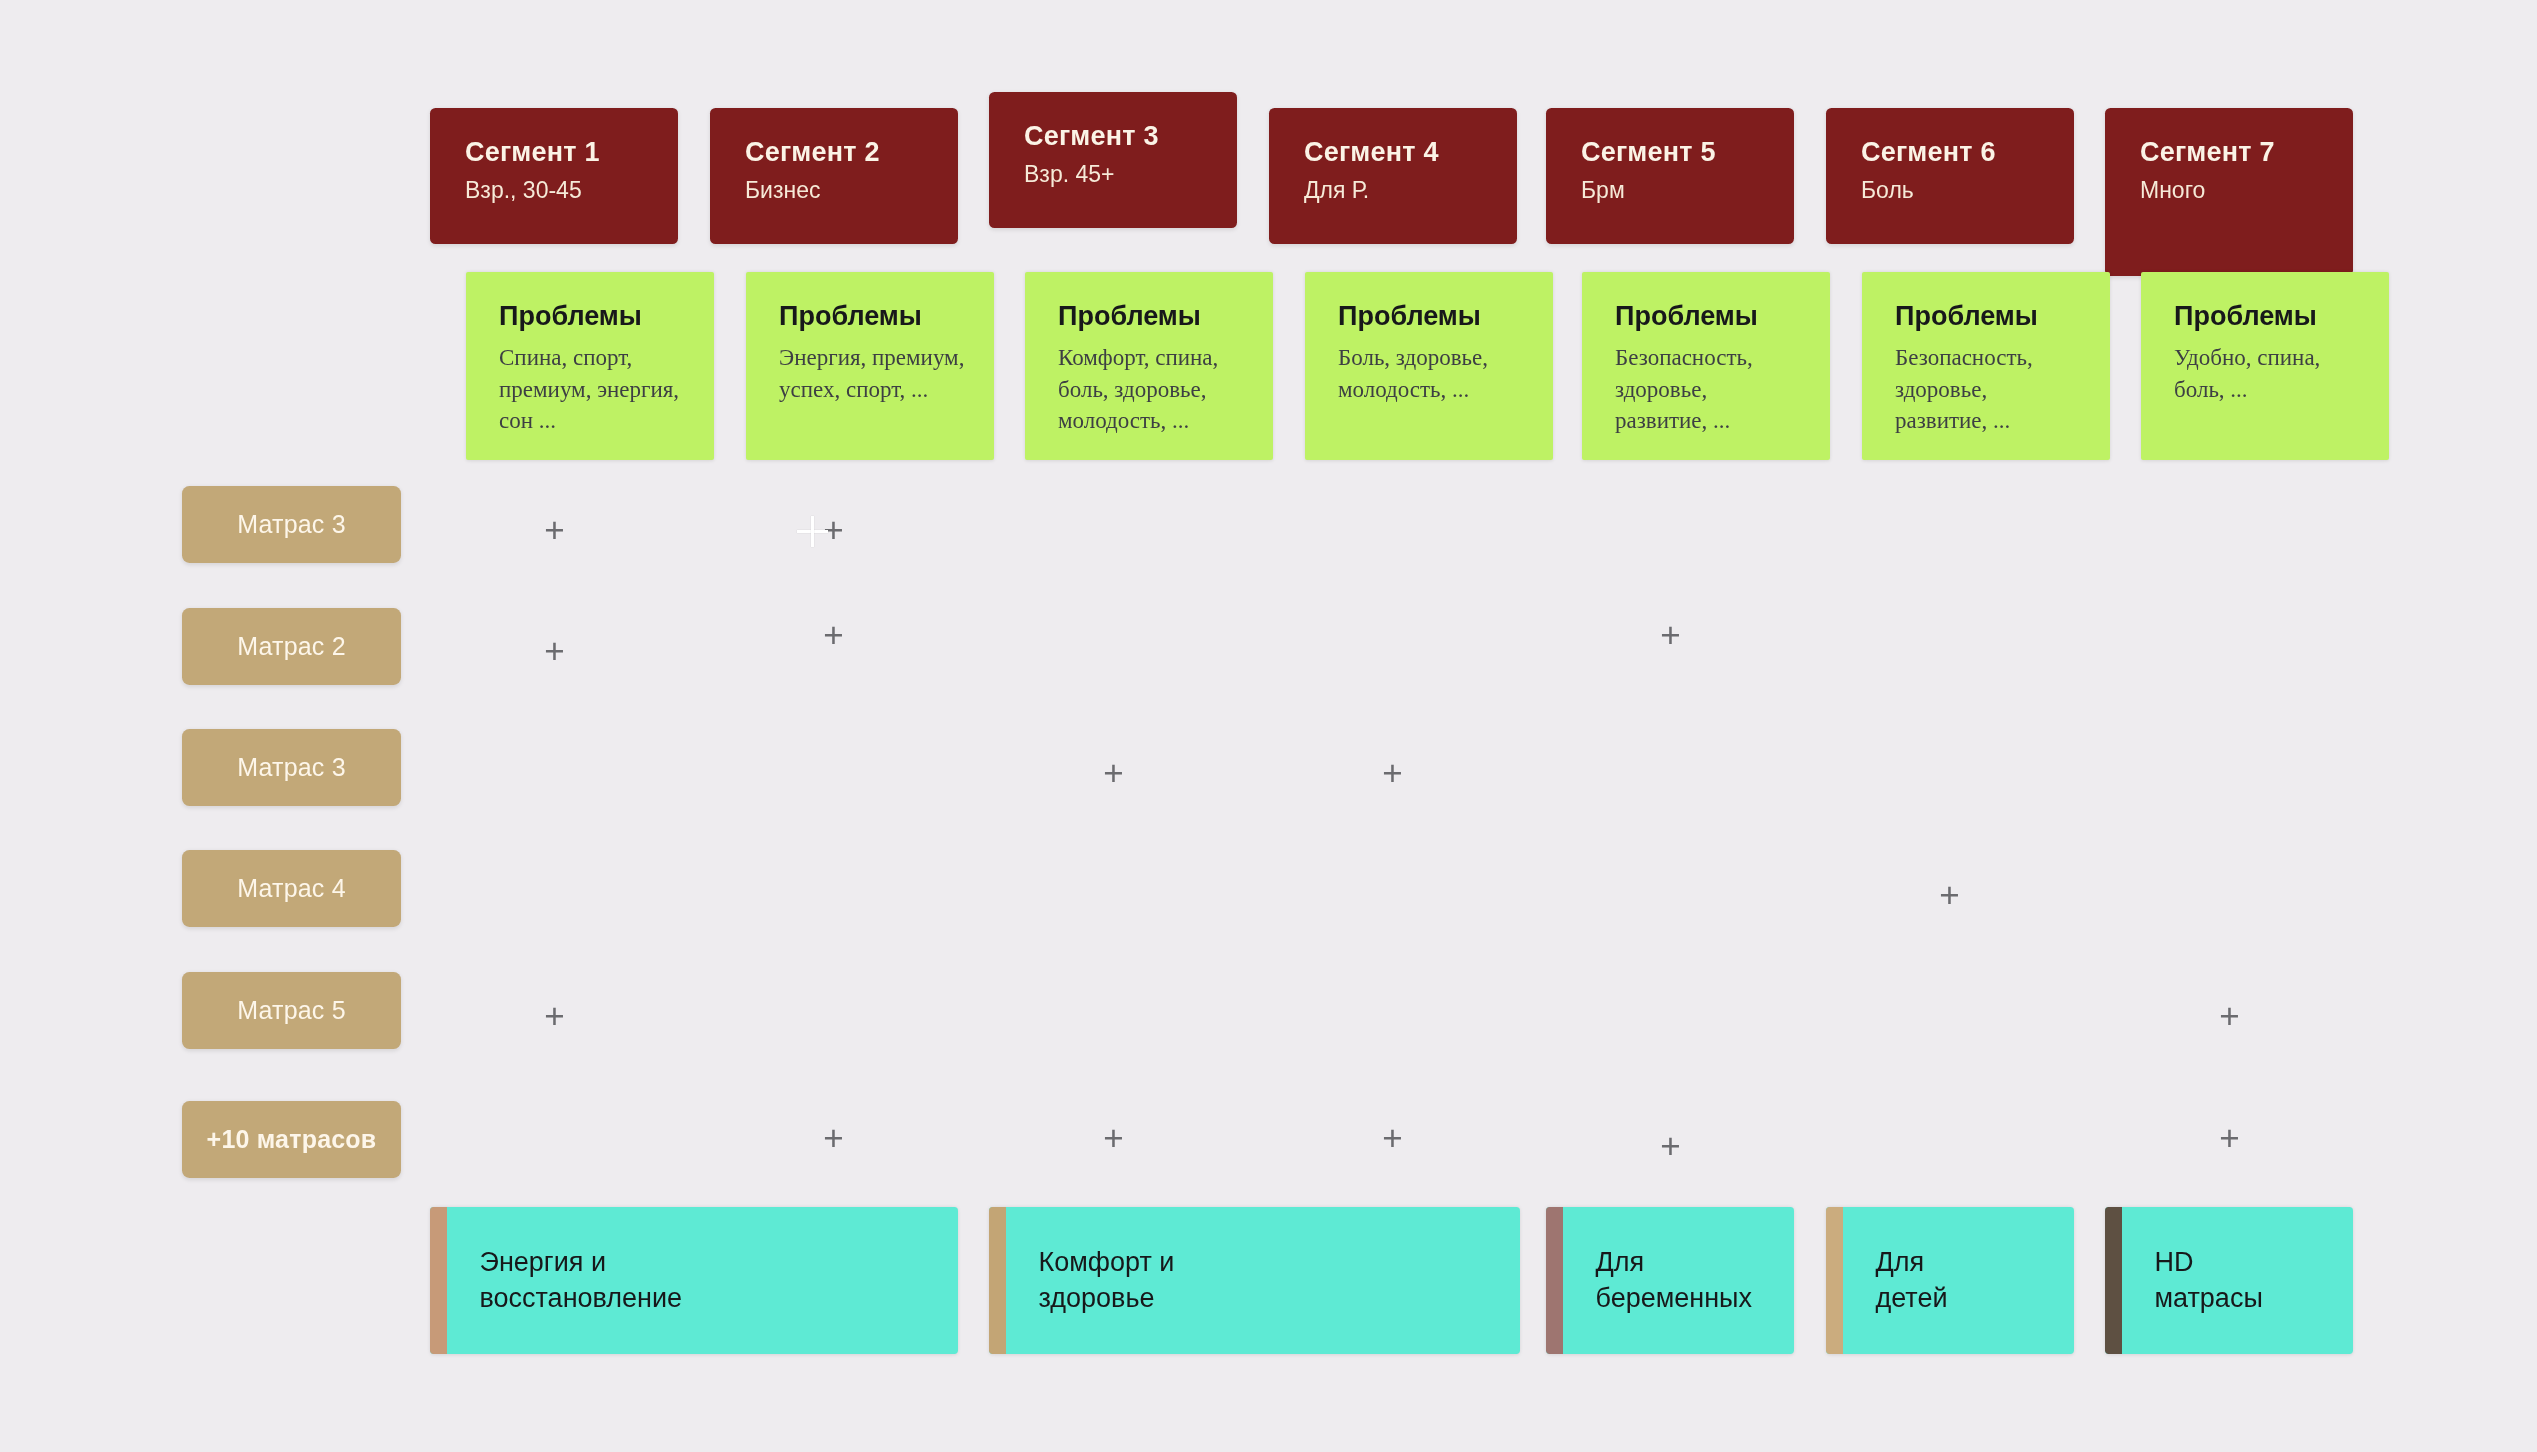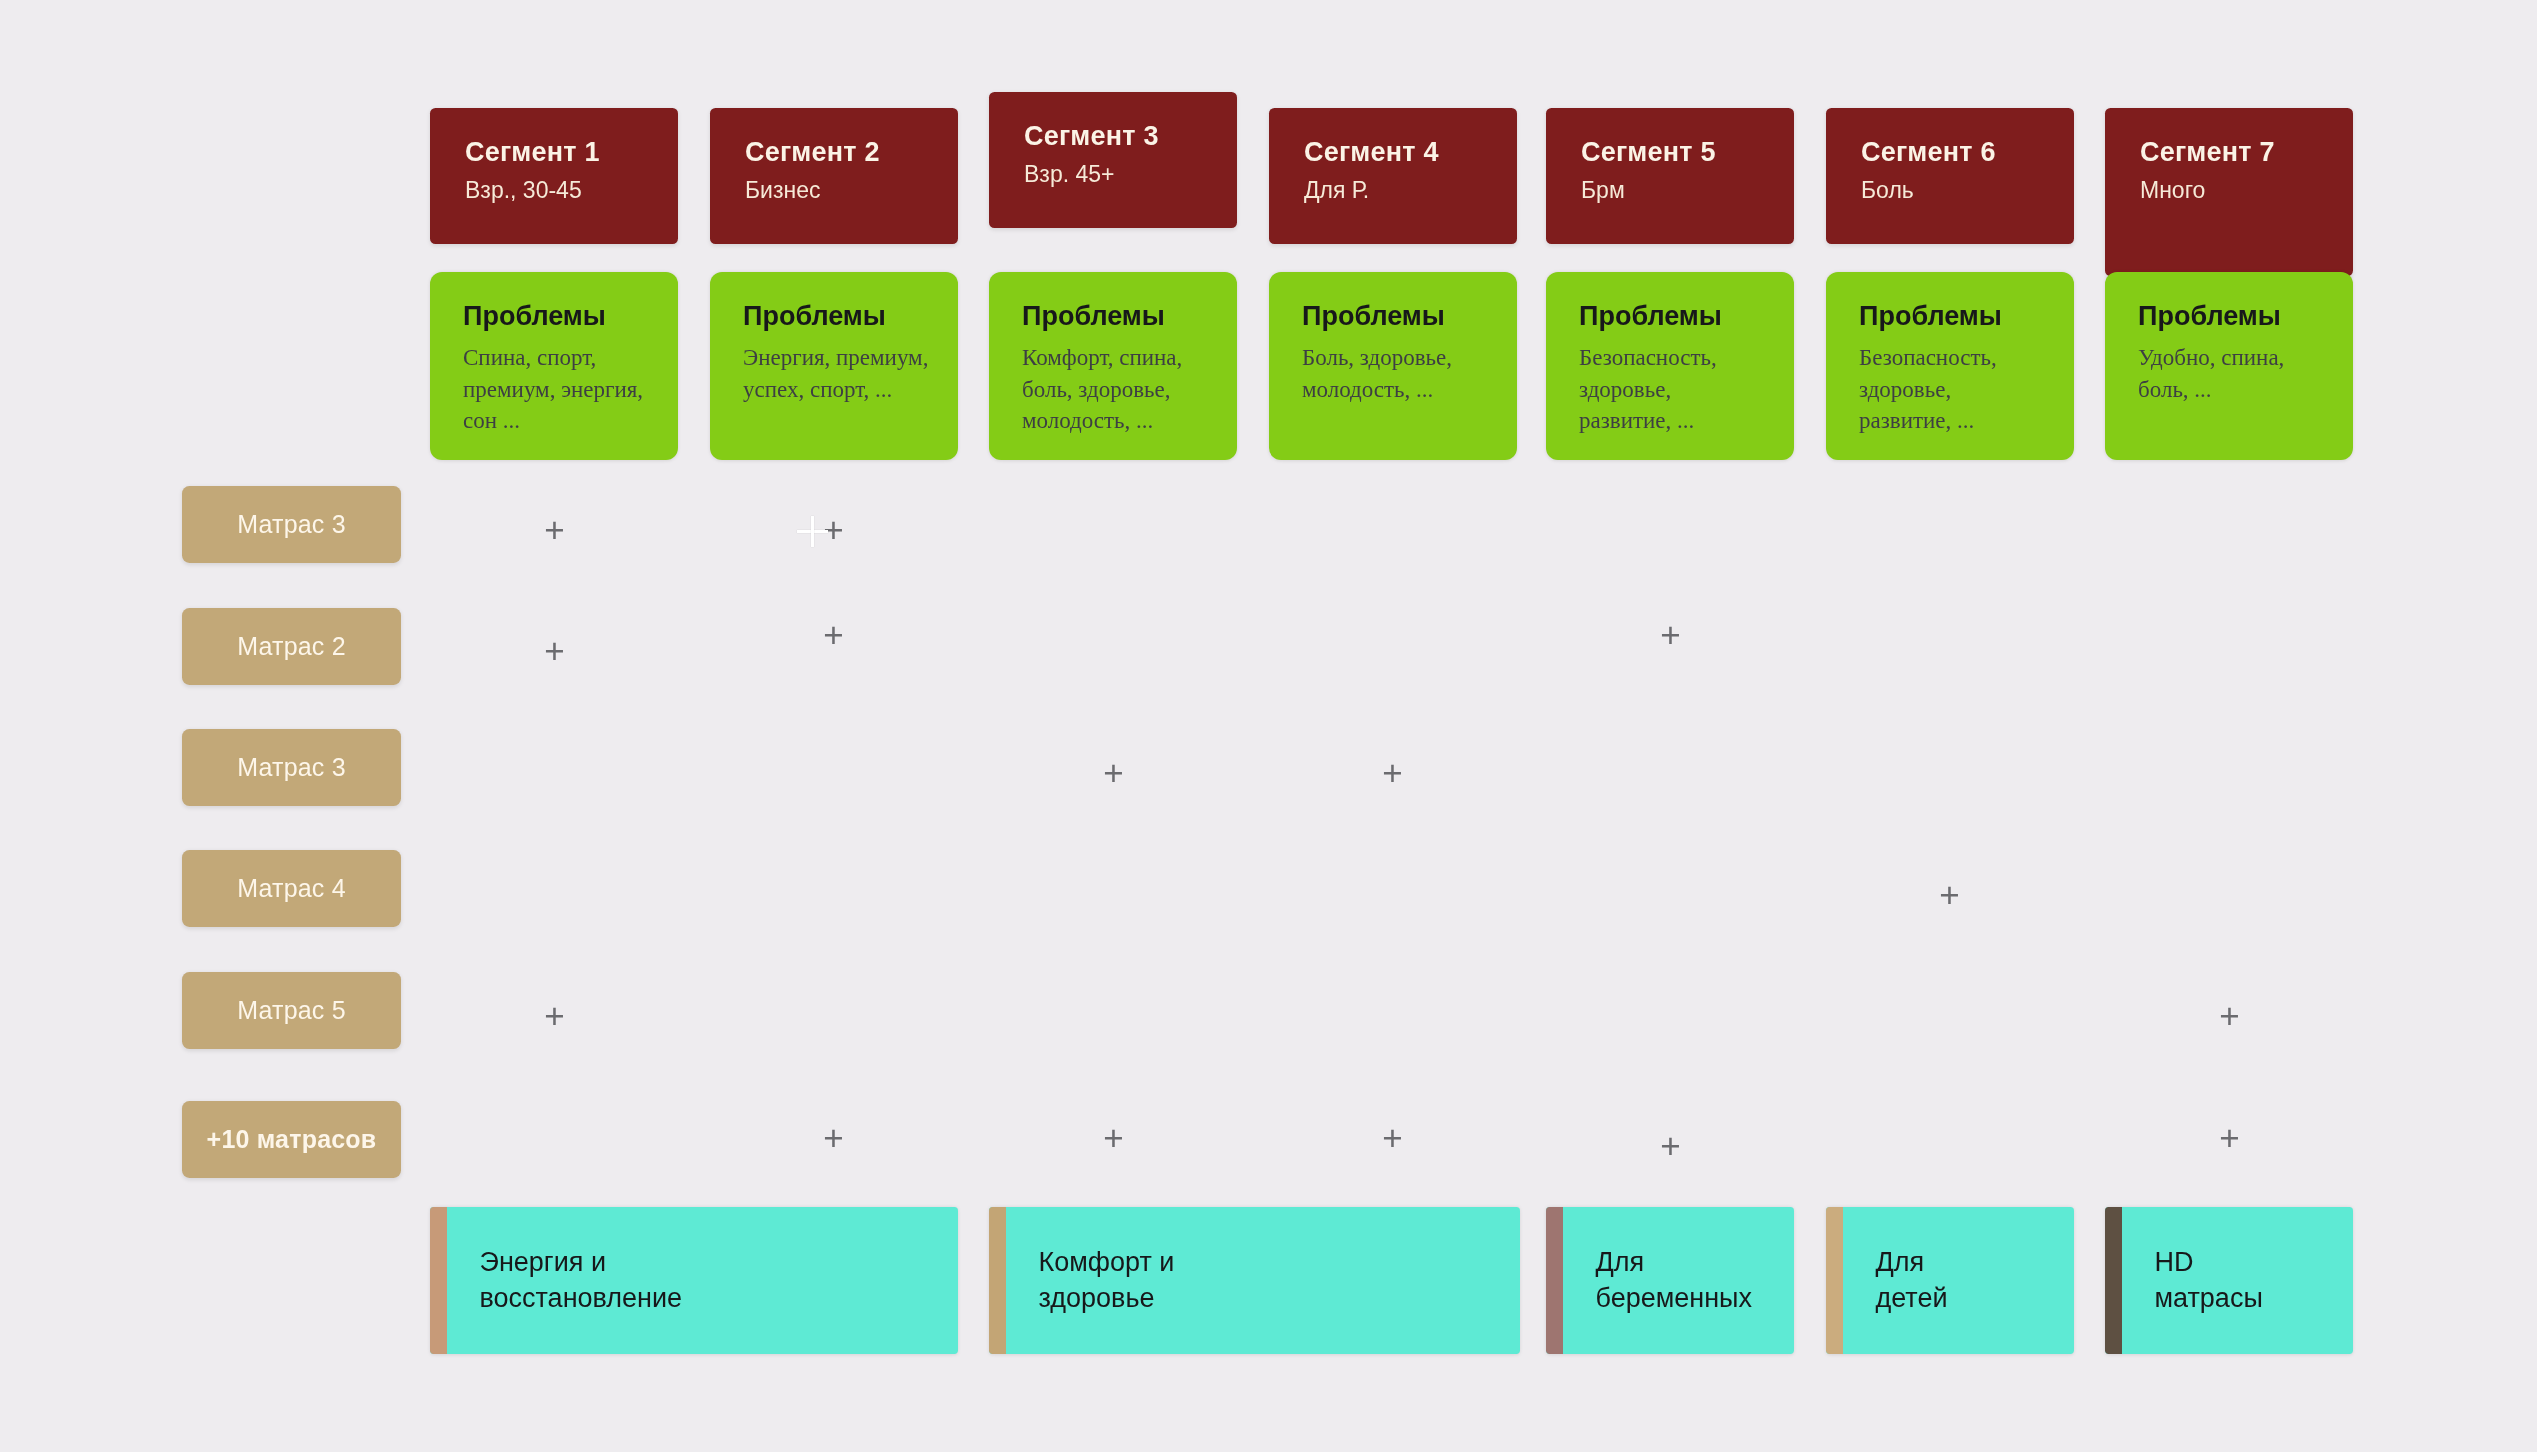--- a/index.html
+++ b/index.html
@@ -40,24 +40,25 @@
     font-size: 23px;
     font-weight: 400;
     line-height: 1.25;
     margin-top: 8.3px;
     white-space: nowrap;
   }
 
   
   .prob-card {
     position: absolute;
-    background: #84cc16;
-    border-radius: 12px;
+    background: #bef264;
+    border-radius: 2px;
     box-shadow: 0 0.9px 3.7px rgba(0,0,0,0.10);
     padding: 27.6px 26px 0 33px;
+    margin-left: 36px;
   }
   .prob-title {
     color: #17181a;
     font-size: 27px;
     font-weight: 700;
     line-height: 1.2;
     white-space: nowrap;
   }
   .prob-body {
     color: #3d3f43;

